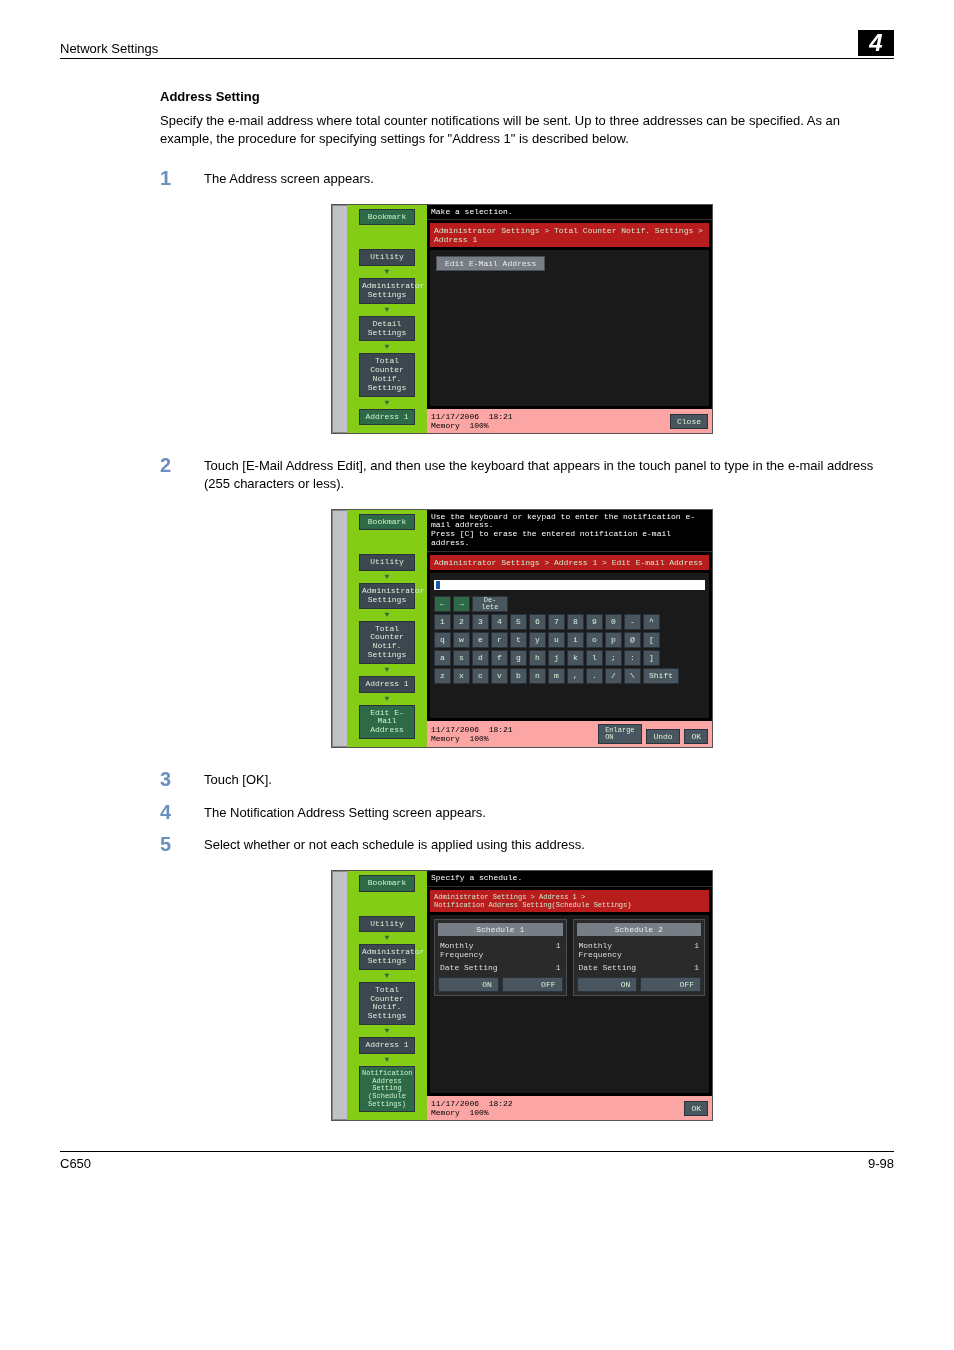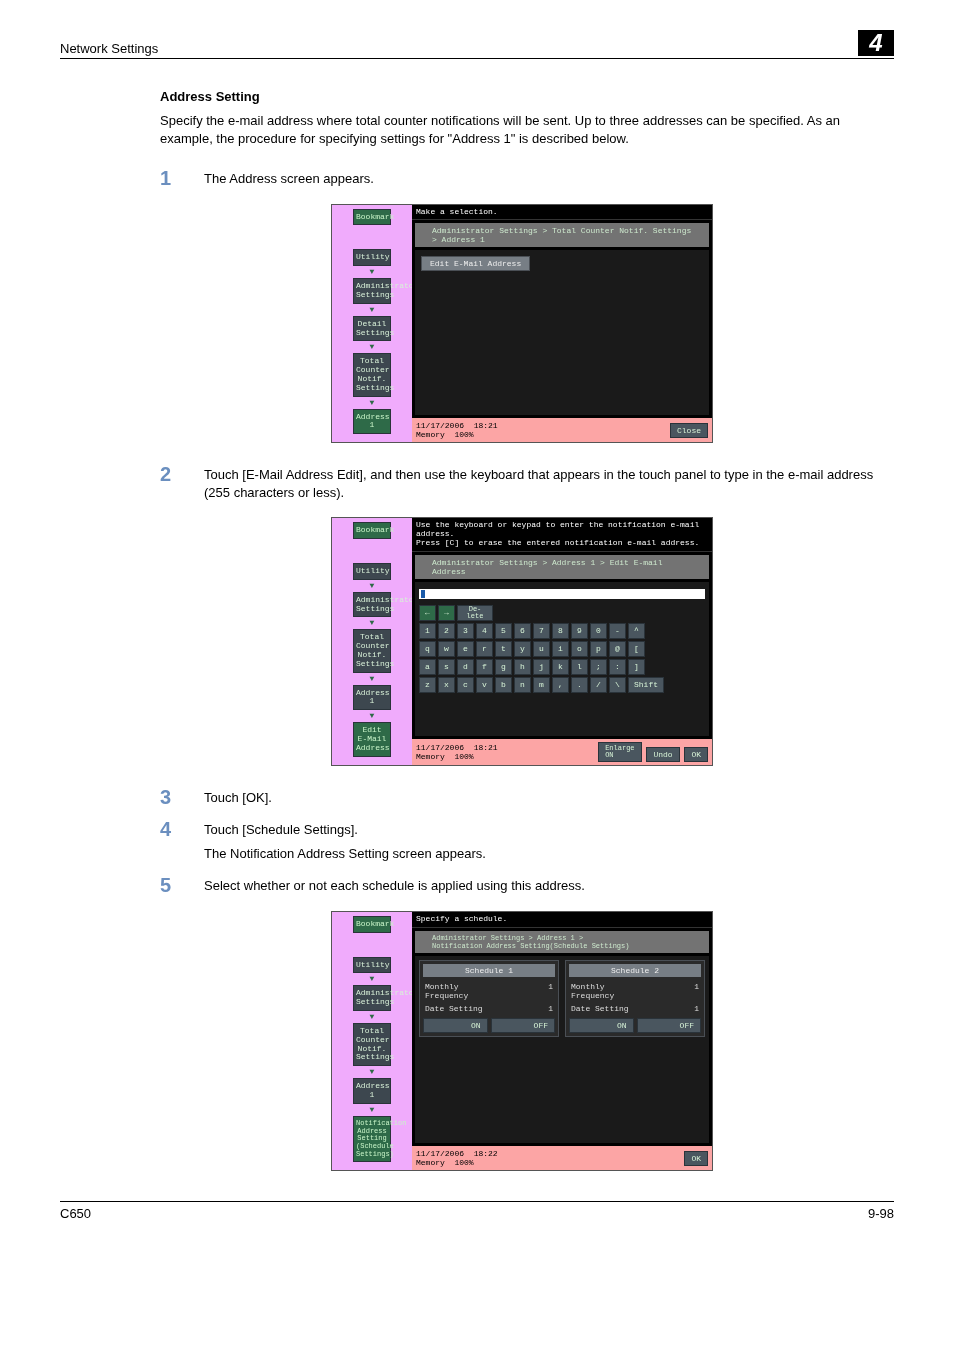--- a/index.html
+++ b/index.html
@@ -78,23 +78,24 @@
     border: 1px solid #555;
     box-shadow: 0 0 0 1px #888 inset;
     display: flex;
     font-family: "Courier New", monospace;
     font-size: 8px;
     color: #e6e6e6;
   }
   .dev-side {
     width: 80px;
     flex: 0 0 80px;
-    background: #f0abfc;
-    padding: 4px 21px;
+    background: #84cc16;
+    padding: 4px 12px;
     box-sizing: border-box;
+    margin-left: 15px;
   }
   .side-btn {
     background: #414e58;
     color: #d8f0d8;
     text-align: center;
     padding: 3px 2px;
     margin-bottom: 4px;
     font-size: 8px;
     border: 1px solid #2a333a;
     line-height: 1.1;
@@ -116,24 +117,24 @@
   }
   .dev-top {
     background:#000;
     color:#fff;
     font-size:8px;
     padding:3px 4px;
     line-height:1.1;
     border-bottom:1px solid #333;
   }
   .dev-crumb {
-    background:#737373;
+    background:#b91c1c;
     color:#cde8cd;
     font-size:8px;
-    padding:3px 17px;
+    padding:3px 4px;
     margin:3px;
   }
   .dev-body {
     flex:1;
     background:#1a1a1a;
     margin:0 3px 3px 3px;
     position:relative;
     min-height:120px;
     padding:4px;
     box-sizing:border-box;
@@ -393,21 +394,20 @@
     <div class="step">
       <div class="step-num">3</div>
       <div class="step-body">
         <p>Touch [OK].</p>
       </div>
     </div>
 
     <div class="step">
       <div class="step-num">4</div>
       <div class="step-body">
-        <p>Touch [Schedule Settings].</p>
         <p>The Notification Address Setting screen appears.</p>
       </div>
     </div>
 
     <div class="step">
       <div class="step-num">5</div>
       <div class="step-body">
         <p>Select whether or not each schedule is applied using this address.</p>
       </div>
     </div>

